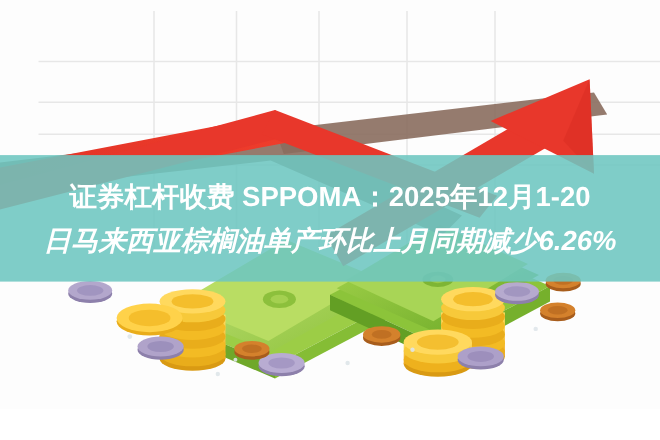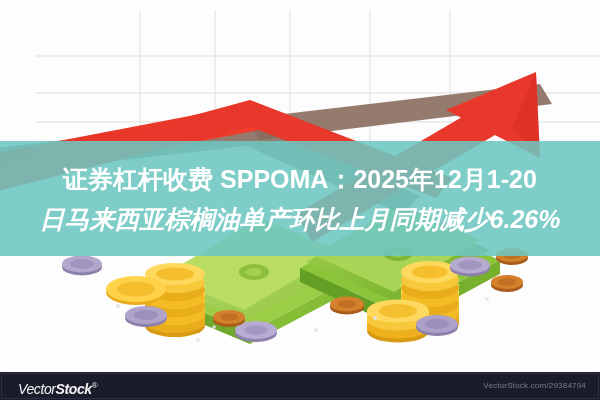--- a/index.html
+++ b/index.html
@@ -316,19 +316,14 @@
 
       <rect x="0" y="345" width="600" height="27" fill="#fdfdfd"></rect>
     </svg>
   </div>
 
   <div id="caption-band">
     <div class="caption-line caption-line-1">证券杠杆收费 SPPOMA：2025年12月1-20</div>
     <div class="caption-line caption-line-2">日马来西亚棕榈油单产环比上月同期减少6.26%</div>
   </div>
 
-  <div id="watermark-bar">
-    <div id="watermark-frame"></div>
-    <div id="brand-logo"><span class="brand-light">Vector</span><span>Stock</span><span class="brand-tm">®</span></div>
-    <div id="watermark-url">VectorStock.com/29384794</div>
-  </div>
 
 </div>
 
 </body></html>

